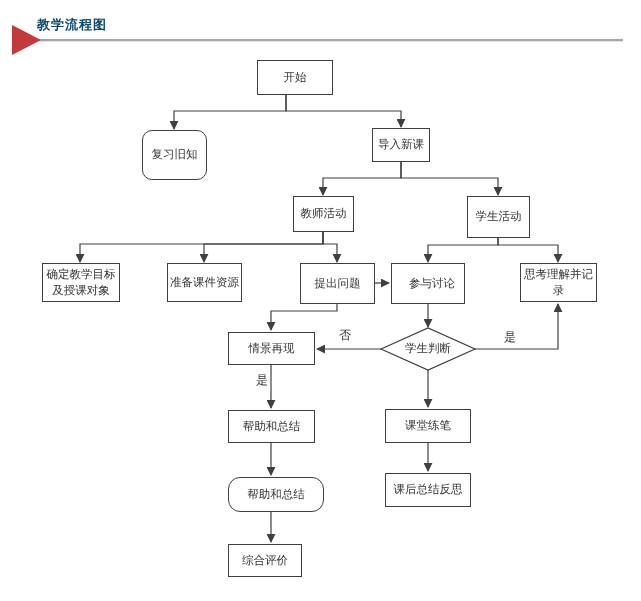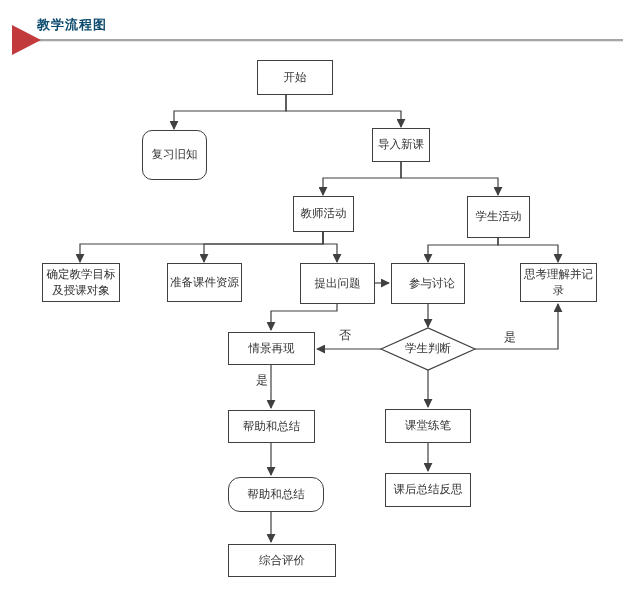--- a/index.html
+++ b/index.html
@@ -104,20 +104,20 @@
       </div>
       <div class="node" style="left: 385px; top: 409px; width: 86px; height: 34px; border-color: rgb(64, 64, 64); color: rgb(51, 51, 51); justify-content: center;">
         <span>课堂练笔</span>
       </div>
       <div class="node" style="left: 228px; top: 477px; width: 96px; height: 35px; border-color: rgb(64, 64, 64); color: rgb(51, 51, 51); border-radius: 12px;">
         <span>帮助和总结</span>
       </div>
       <div class="node" style="left: 385px; top: 473px; width: 86px; height: 34px; border-color: rgb(64, 64, 64); color: rgb(51, 51, 51);">
         <span>课后总结反思</span>
       </div>
-      <div class="node" style="left: 228px; top: 544px; width: 108px; height: 33px; border-color: rgb(64, 64, 64); color: rgb(51, 51, 51);">
+      <div class="node" style="left: 228px; top: 544px; width: 74px; height: 33px; border-color: rgb(64, 64, 64); color: rgb(51, 51, 51);">
         <span>综合评价</span>
       </div>
       <span class="edge-label" style="left: 339px; top: 329px; color: rgb(51, 51, 51);">否</span>
       <span class="edge-label" style="left: 504px; top: 331px; color: rgb(51, 51, 51);">是</span>
       <span class="edge-label" style="left: 256px; top: 374px; color: rgb(51, 51, 51);">是</span>
     </div>
 </div>
 
 </body></html>

